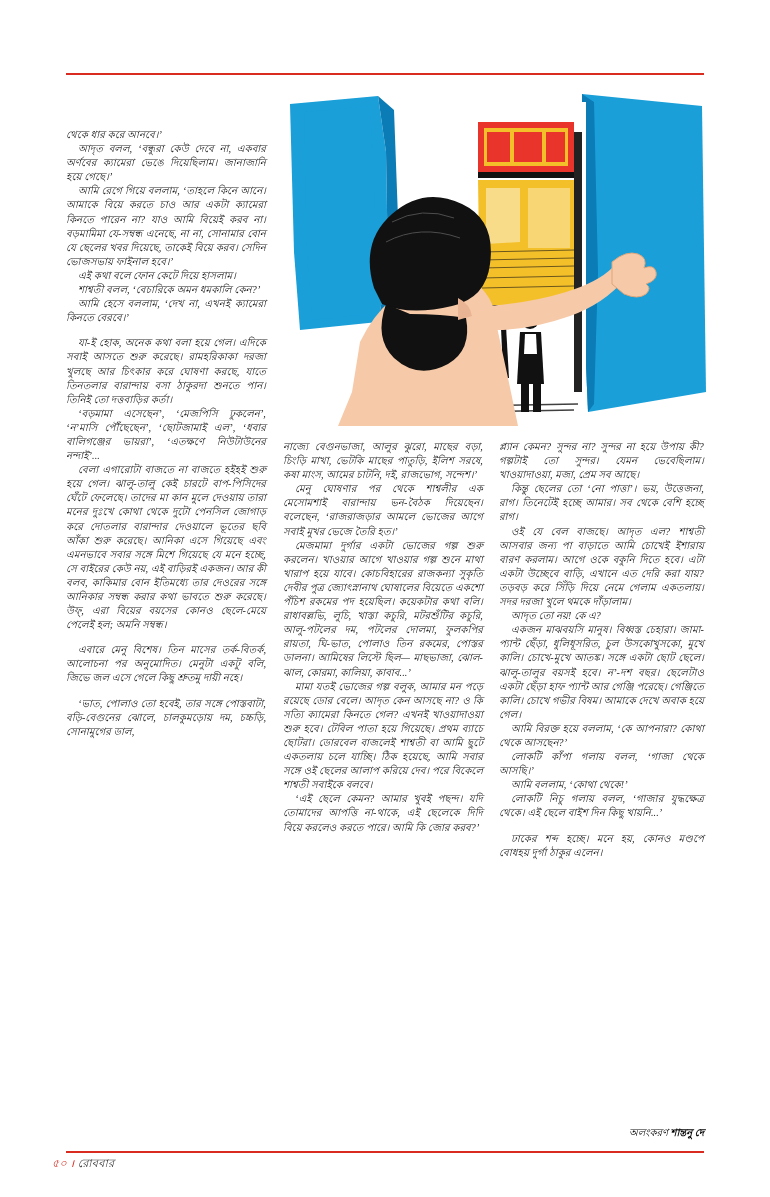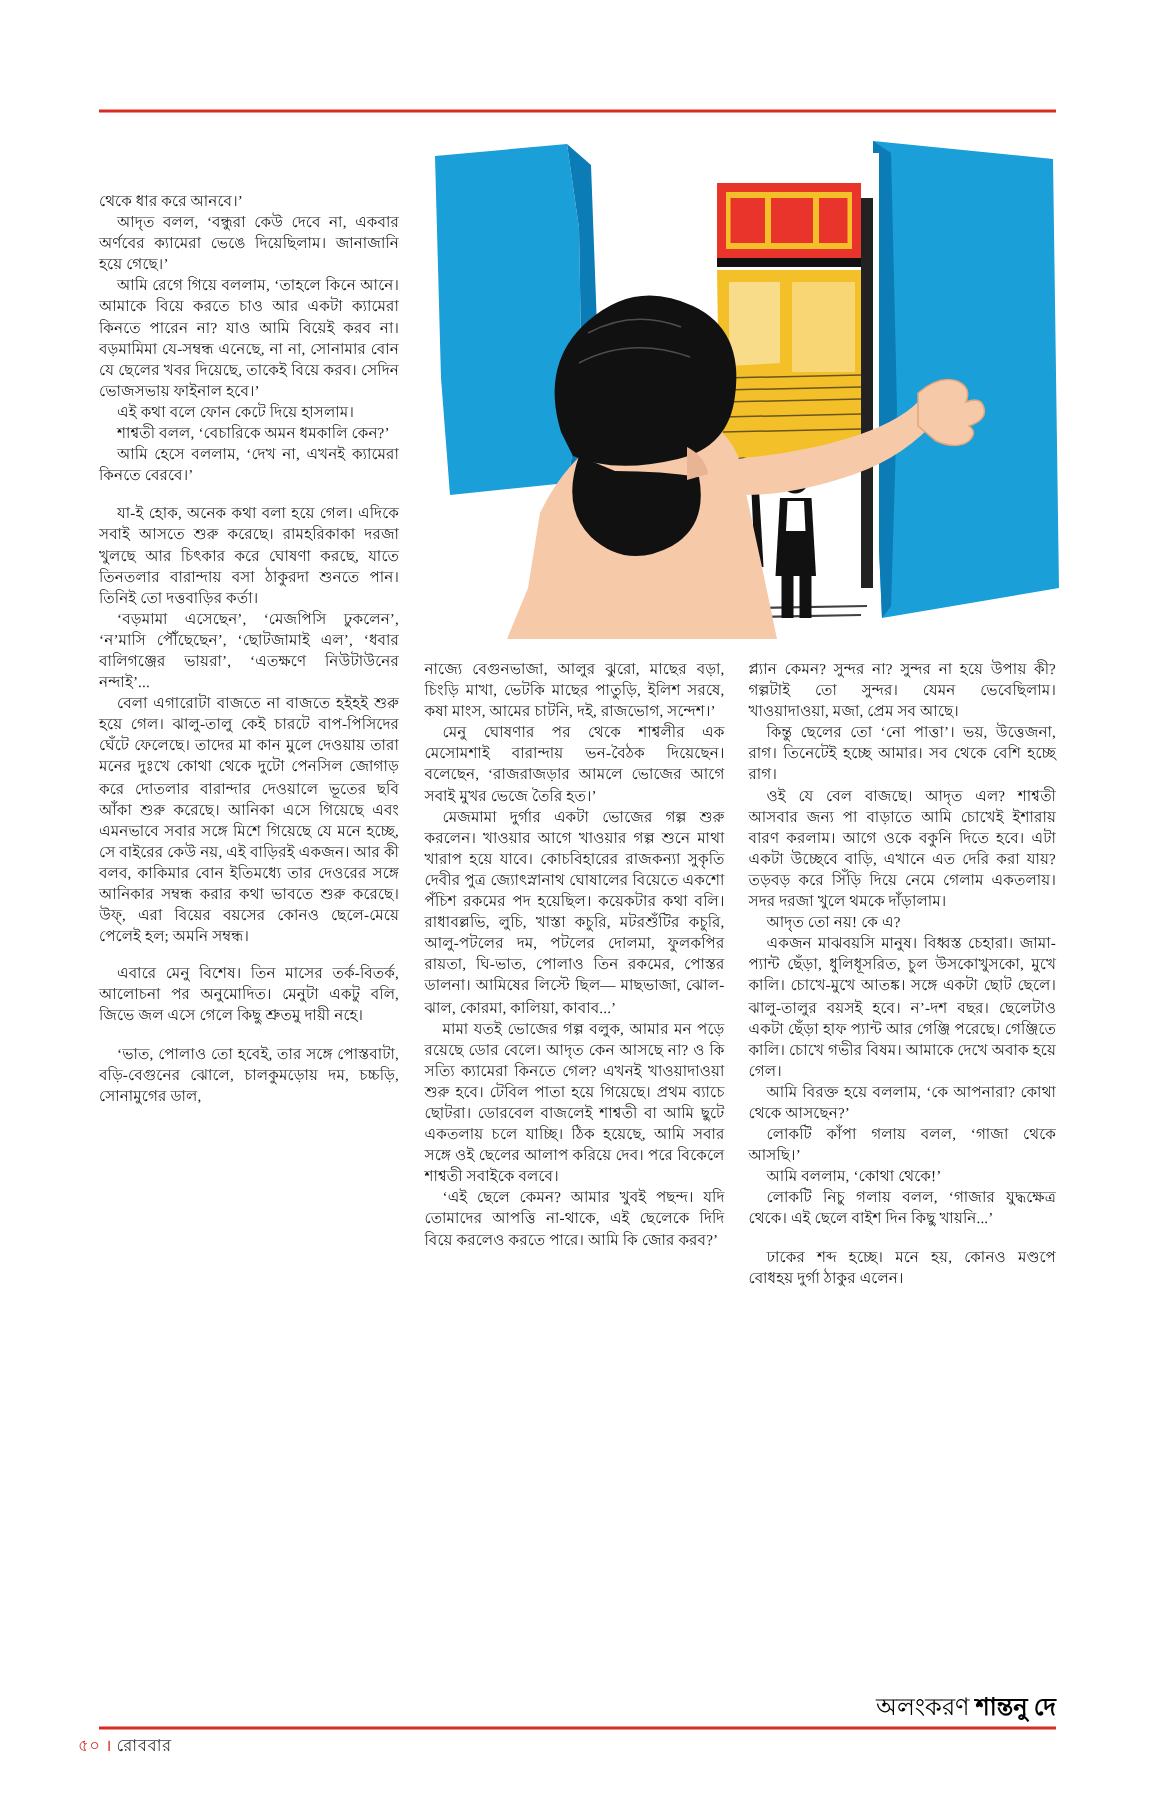--- a/index.html
+++ b/index.html
@@ -14,20 +14,21 @@
     font-family: "Liberation Serif", serif;
     color: #000;
     overflow: hidden;
   }
   .page {
     position: absolute;
     left: 0; top: 0;
     width: 770px;
     height: 1197px;
     background: #fff;
+    font-style: italic;
   }
   
   .top-rule {
     position: absolute;
     left: 66px;
     top: 73px;
     width: 638px;
     height: 2px;
     background: #d92b1f;
   }
@@ -63,21 +64,21 @@
   #col2 { left: 283px; top: 440px; width: 200px; }
   #col3 { left: 499px; top: 440px; width: 205px; }
 
   
   .credit {
     position: absolute;
     left: 499px;
     top: 1125px;
     width: 205px;
     text-align: right;
-    font-size: 16px;
+    font-size: 10px;
     font-family: "Liberation Serif", serif;
   }
   .credit .name { font-weight: bold; }
 
   
   .footer-rule {
     position: absolute;
     left: 66px;
     top: 1151px;
     width: 638px;

